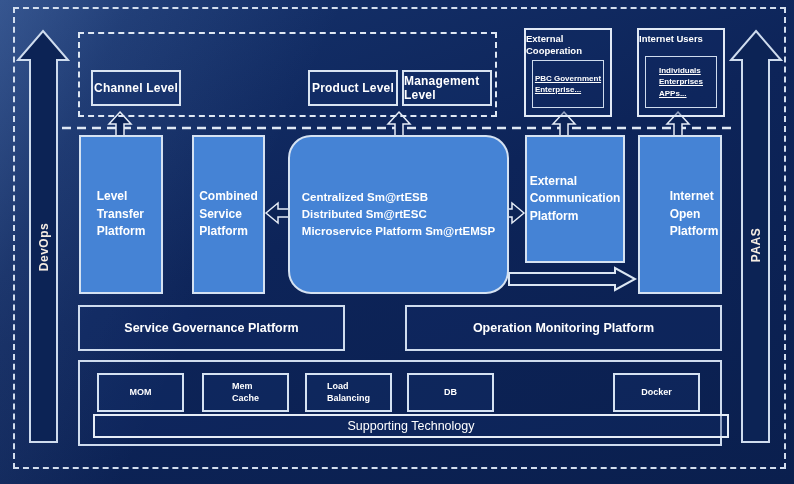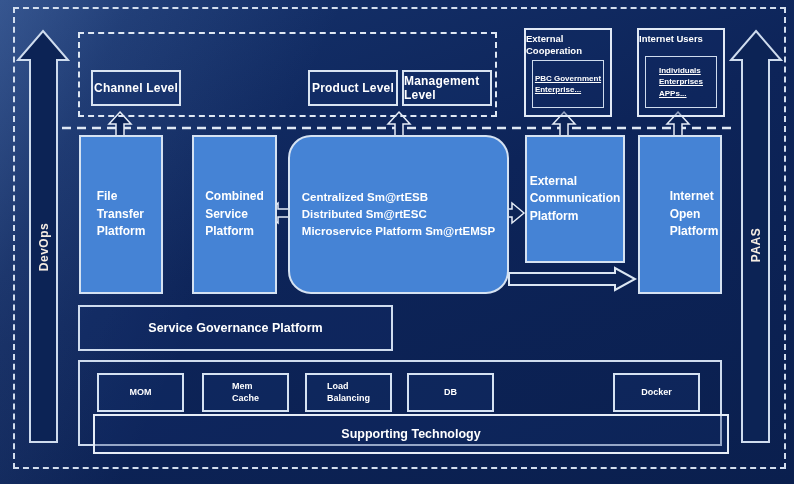--- a/index.html
+++ b/index.html
@@ -30,43 +30,43 @@
     font-size:8px;font-weight:bold;line-height:1.4;text-decoration:underline;
   }
   #internet-users-box .user-inner{top:26px;}
   
   .platform{
     background:#4583d5;border:2px solid #d5e2f2;
     display:flex;align-items:center;justify-content:center;
     font-size:12px;font-weight:bold;line-height:1.45;
   }
   #platform-file{left:79px;top:135px;width:84px;height:159px;}
-  #platform-combined{left:192px;top:135px;width:85px;height:159px;}
+  #platform-combined{left:192px;top:135px;width:73px;height:159px;}
   #platform-esb{left:288px;top:135px;width:221px;height:159px;font-size:11.5px;border-radius:23px;}
   #platform-extcomm{left:525px;top:135px;width:100px;height:128px;}
   #platform-internet{left:638px;top:135px;width:84px;height:159px;padding-left:28px;}
   
   .gov-box{
     top:305px;height:46px;border:2px solid #cfdcee;background:rgba(20,48,110,0.30);
     display:flex;align-items:center;justify-content:center;
     font-size:12.5px;font-weight:bold;
   }
-  #gov-service{left:78px;width:315px;}
+  #gov-service{left:78px;width:267px;}
   #gov-operation{left:405px;width:317px;}
   
   #support-frame{left:78px;top:360px;width:644px;height:86px;border:2px solid #cfdcee;}
   .tech{
     top:373px;width:87px;height:39px;border:2px solid #d5e2f2;background:rgba(20,48,110,0.35);
     display:flex;align-items:center;justify-content:center;
     font-size:9px;font-weight:bold;line-height:1.3;
   }
   #support-bar{
-    left:93px;top:414px;width:636px;height:40px;border:2px solid #e6edf7;background:rgba(20,48,110,0.30);
+    left:93px;top:414px;width:636px;height:24px;border:2px solid #e6edf7;background:rgba(20,48,110,0.30);
     display:flex;align-items:center;justify-content:center;
-    font-size:12.5px;font-weight:bold;
+    font-size:12.5px;font-weight:normal;
   }
   
   .rail-label{
     width:110px;height:20px;line-height:20px;text-align:center;
     font-size:12px;font-weight:bold;color:#f5ece2;letter-spacing:.5px;
     transform:rotate(-90deg);
   }
   #devops-label{left:-11px;top:237px;}
   #paas-label{left:701px;top:235px;}
   #arrow-layer{left:0;top:0;width:794px;height:484px;pointer-events:none;}
@@ -106,37 +106,38 @@
 Enterprise...</div>
   </div>
 
   <div id="internet-users-box" class="abs user-box" style="left:637px;">
     <div class="user-title label">Internet Users</div>
     <div class="user-inner label">Individuals
 Enterprises
 APPs...</div>
   </div>
 
-  <div id="platform-file" class="abs platform label">File
+  <div id="platform-file" class="abs platform label">Level
 Transfer
 Platform</div>
   <div id="platform-combined" class="abs platform label">Combined
 Service
 Platform</div>
   <div id="platform-esb" class="abs platform label">Centralized Sm@rtESB
 Distributed Sm@rtESC
 Microservice Platform Sm@rtEMSP</div>
   <div id="platform-extcomm" class="abs platform label">External
 Communication
 Platform</div>
   <div id="platform-internet" class="abs platform label">Internet
 Open
 Platform</div>
 
   <div id="gov-service" class="abs gov-box">Service Governance Platform</div>
+  <div id="gov-operation" class="abs gov-box">Operation Monitoring Platform</div>
 
   <div id="support-frame" class="abs"></div>
   <div class="abs tech label" style="left:97px;">MOM</div>
   <div class="abs tech label" style="left:202px;">Mem
 Cache</div>
   <div class="abs tech label" style="left:305px;">Load
 Balancing</div>
   <div class="abs tech label" style="left:407px;">DB</div>
   <div class="abs tech label" style="left:613px;">Docker</div>
   <div id="support-bar" class="abs">Supporting Technology</div>

